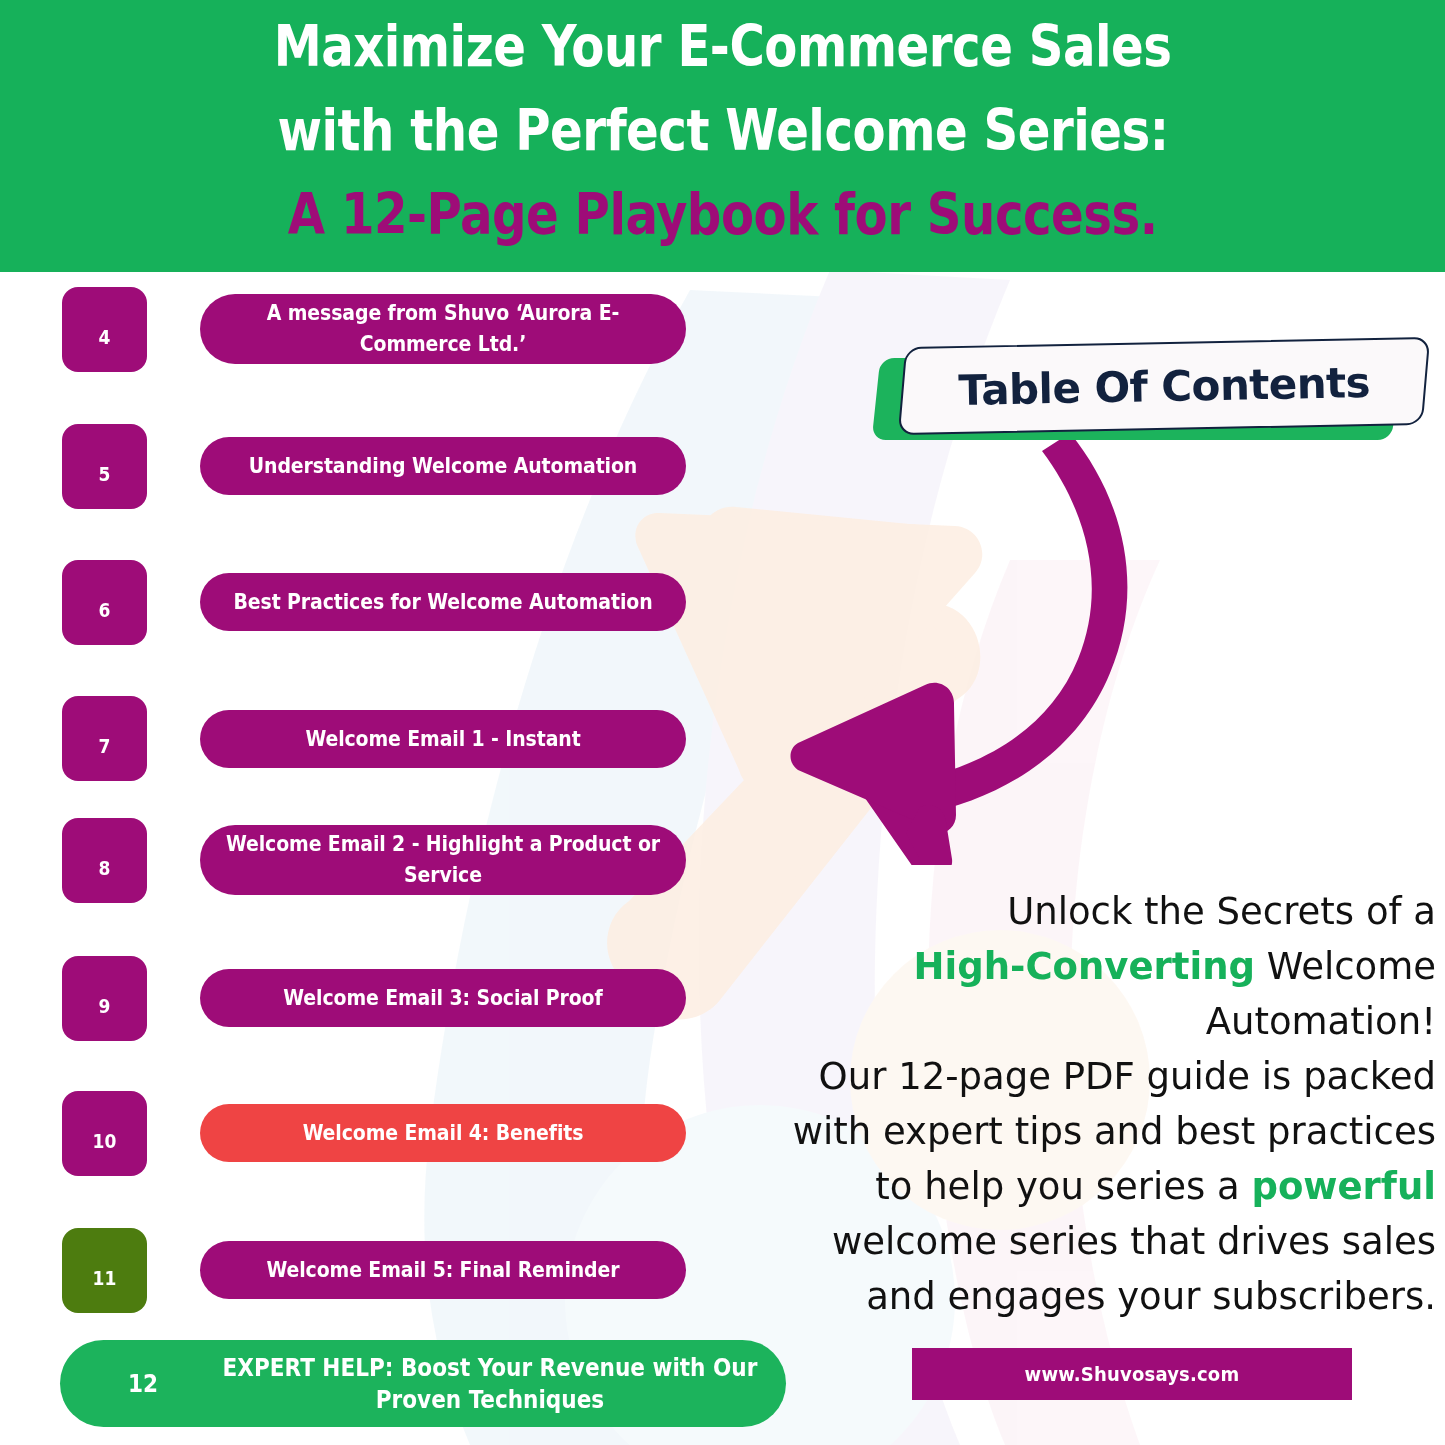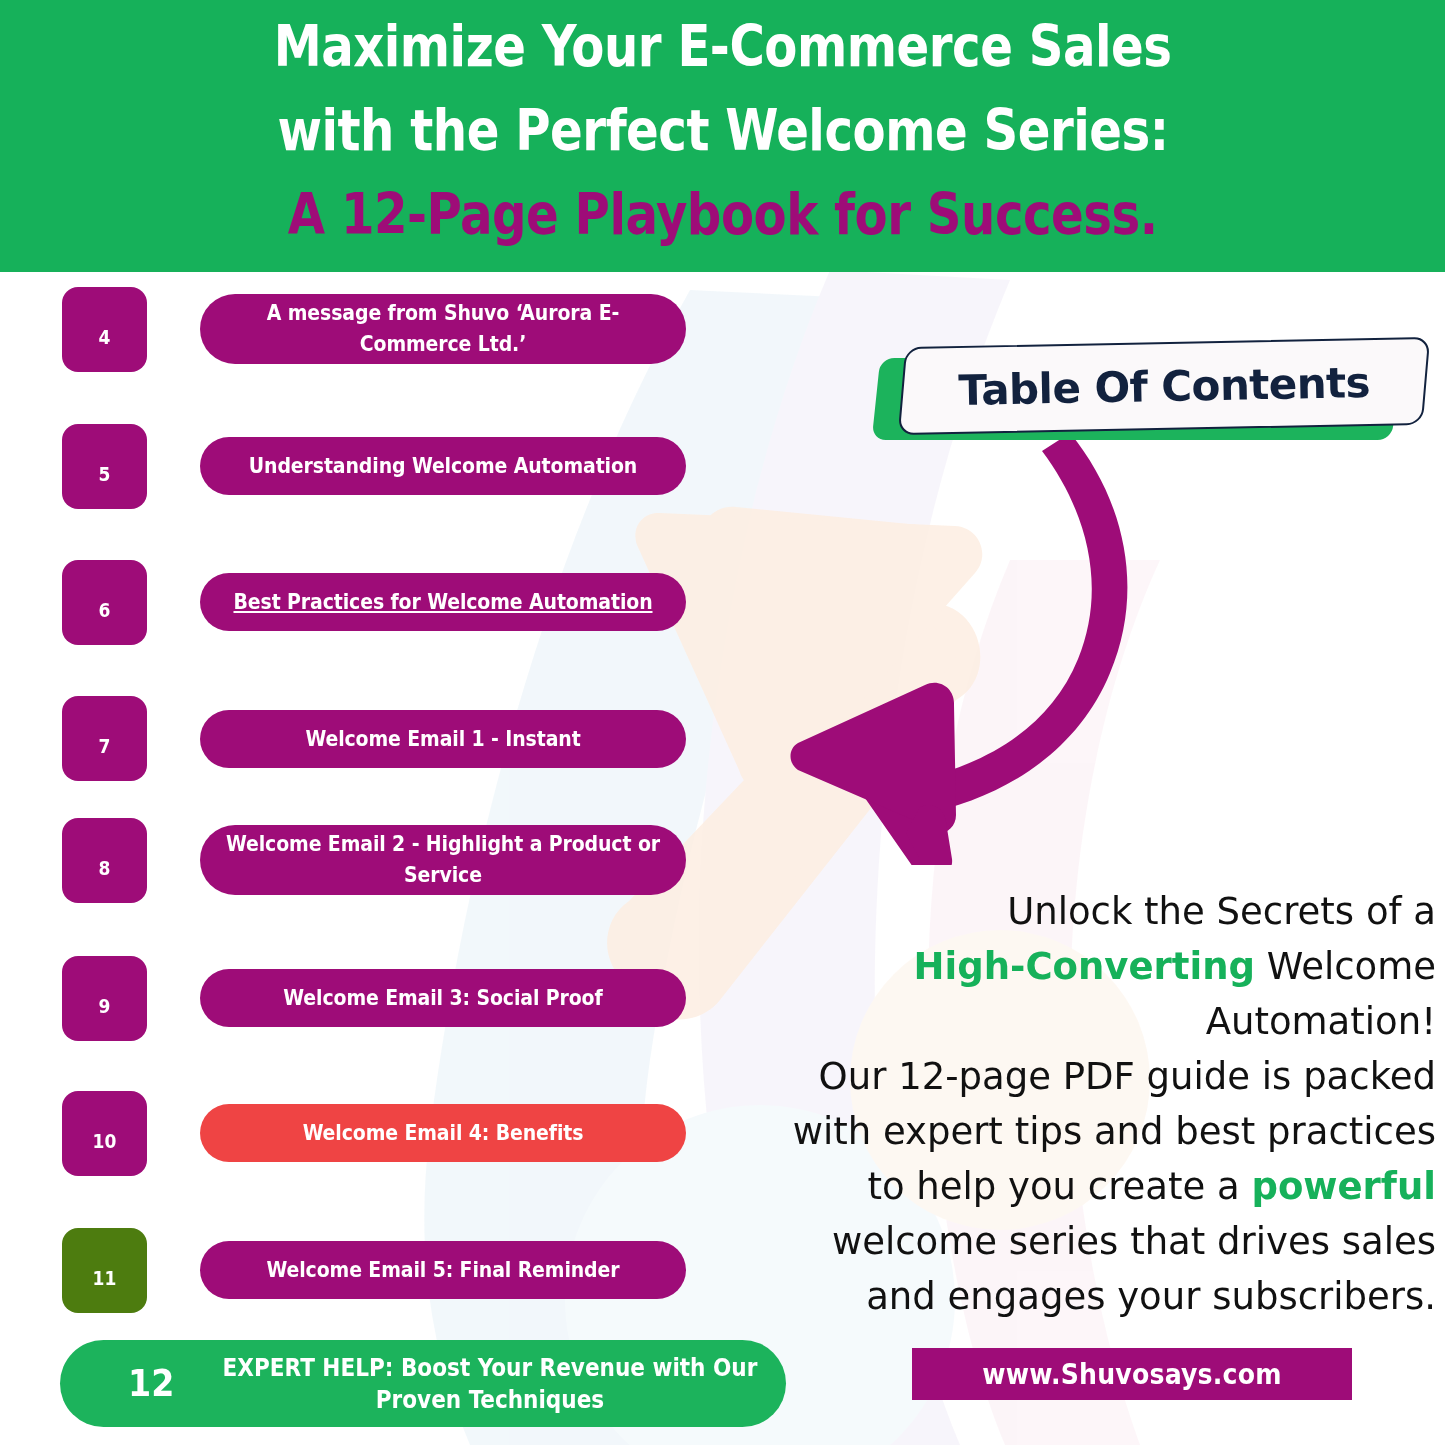--- a/index.html
+++ b/index.html
@@ -55,21 +55,21 @@
   .pill.one{height:58px;}
   .pill.two{height:70px;}
 
   
   .row-final{
     position:absolute;left:60px;top:1340px;width:726px;height:87px;
     background:#1cb35c;border-radius:44px;z-index:5;
   }
   .row-final .fnum{
     position:absolute;left:68px;top:0;height:87px;display:flex;align-items:center;
-    color:#fff;font-weight:bold;font-size:37px;
+    color:#fff;font-weight:bold;font-size:24px;
     font-family:"DejaVu Sans Condensed","Liberation Sans Narrow","Liberation Sans",sans-serif;
   }
   .row-final .ftext{
     position:absolute;left:150px;top:0;width:560px;height:87px;
     display:flex;align-items:center;justify-content:center;text-align:center;
     color:#fff;font-weight:bold;font-size:24px;line-height:32px;
     font-family:"DejaVu Sans Condensed","Liberation Sans Narrow","Liberation Sans",sans-serif;
   }
 
   
@@ -103,21 +103,21 @@
     font-family:"DejaVu Sans","Liberation Sans",sans-serif;
   }
   .blurb .hl{color:#16b15a;font-weight:bold;}
   .blurb p{margin:0;text-align:right;}
 
   
   .url-badge{
     position:absolute;left:912px;top:1348px;width:440px;height:52px;
     background:#9e0c78;z-index:6;
     display:flex;align-items:center;justify-content:center;
-    color:#ffffff;font-weight:bold;font-size:28px;letter-spacing:0.2px;
+    color:#ffffff;font-weight:bold;font-size:20px;letter-spacing:0.2px;
     font-family:"DejaVu Sans Condensed","Liberation Sans Narrow","Liberation Sans",sans-serif;
   }
 </style>
 </head>
 <body>
 
 <div id="page">
 
   <svg id="wm-svg" viewBox="0 0 1445 1445">
     <g opacity="0.55">
@@ -177,21 +177,21 @@
       <div class="pill two" style="top: 22px; background: rgb(158, 12, 120);">A message from Shuvo ‘Aurora E-Commerce Ltd.’</div>
     </div>
 
     <div class="row">
       <div class="numbox" style="top: 152px; background: rgb(158, 12, 120);">5</div>
       <div class="pill one" style="top: 165px; background: rgb(158, 12, 120);">Understanding Welcome Automation</div>
     </div>
 
     <div class="row">
       <div class="numbox" style="top: 288px; background: rgb(158, 12, 120);">6</div>
-      <div class="pill one" style="top: 301px; background: rgb(158, 12, 120); text-decoration: underline;">Best Practices for Welcome Automation</div>
+      <div class="pill one" style="top: 301px; background: rgb(158, 12, 120);">Best Practices for Welcome Automation</div>
     </div>
 
     <div class="row">
       <div class="numbox" style="top: 424px; background: rgb(158, 12, 120);">7</div>
       <div class="pill one" style="top: 438px; background: rgb(158, 12, 120);">Welcome Email 1 - Instant</div>
     </div>
 
     <div class="row">
       <div class="numbox" style="top: 546px; background: rgb(158, 12, 120);">8</div>
       <div class="pill two" style="top: 553px; background: rgb(158, 12, 120);">Welcome Email 2 - Highlight a Product or Service</div>
@@ -218,20 +218,20 @@
     <div class="fnum">12</div>
     <div class="ftext">EXPERT HELP:  Boost Your Revenue with Our Proven Techniques</div>
   </div>
 
   <div class="blurb">
     <p><span>Unlock the Secrets of a</span></p>
     <p><span class="hl" style="color: rgb(22, 177, 90);">High-Converting</span><span> Welcome</span></p>
     <p>Automation!</p>
     <p>Our 12-page PDF guide is packed</p>
     <p>with expert tips and best practices</p>
-    <p><span>to help you create a </span><span class="hl" style="color: rgb(22, 177, 90);">powerful</span></p>
+    <p><span>to help you series a </span><span class="hl" style="color: rgb(22, 177, 90);">powerful</span></p>
     <p>welcome series that drives sales</p>
     <p>and engages your subscribers.</p>
   </div>
 
   <div class="url-badge" style="background: rgb(158, 12, 120);">www.Shuvosays.com</div>
 
 </div>
 
 </body></html>

